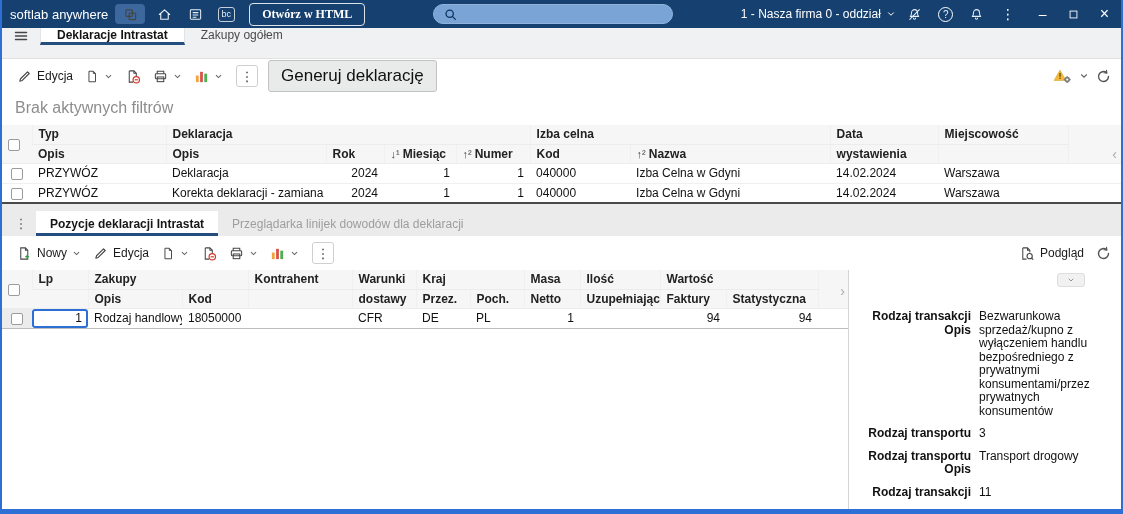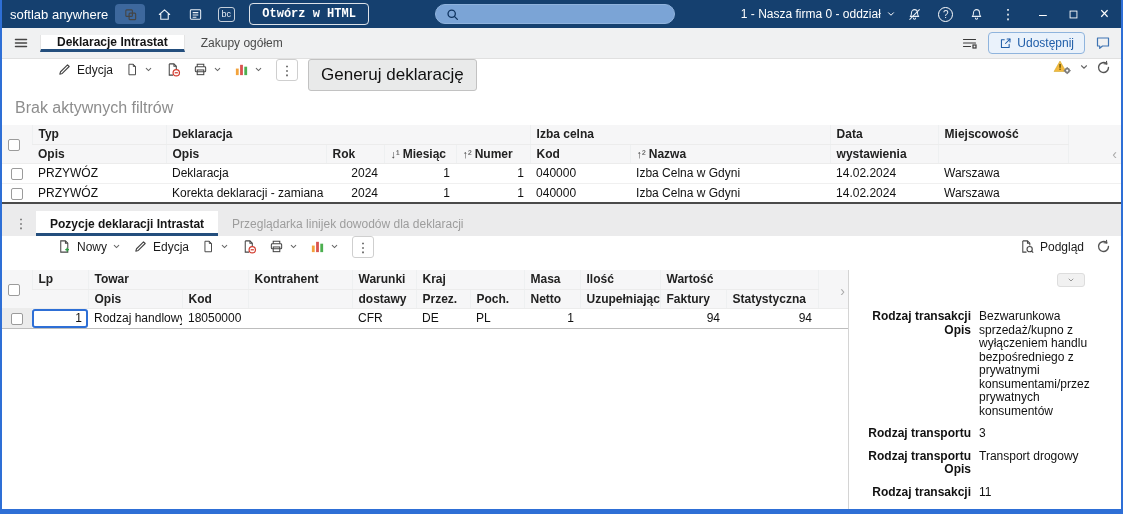--- a/index.html
+++ b/index.html
@@ -10,45 +10,45 @@
             border-left:2px solid #2e6fd6; border-right:2px solid #2e6fd6; border-bottom:5px solid #2e6fd6;
             background:#fff; position:relative; }
 
   
   .topbar { flex:0 0 28px; background:#15406f; display:flex; align-items:center; color:#fff; padding:0 8px; gap:7px; }
   .appname { font-size:13px; white-space:nowrap; }
   .tb-badge { background:#3d689d; border-radius:4px; width:30px; height:20px; display:flex; align-items:center; justify-content:center; color:#eaf1f8; }
   .tb-icon { width:24px; height:20px; display:flex; align-items:center; justify-content:center; color:#e8eef5; }
   .bc-badge { border:1px solid rgba(255,255,255,.75); border-radius:3px; font-size:9px; padding:2px 3px; line-height:1; }
   .open-html { border:1px solid rgba(255,255,255,.85); background:transparent; color:#fff; border-radius:4px;
-               font-size:12px; font-weight:bold; padding:3px 12px; font-family:Liberation Mono, monospace; margin-left:4px; }
+               font-size:12px; font-weight:bold; padding:3px 12px; font-family:Liberation Serif, serif; margin-left:4px; }
   .sp { flex:1; }
   .search { width:240px; height:20px; background:#7ba4d6; border:1px solid #90b3dd; border-radius:11px;
             display:flex; align-items:center; gap:6px; padding:0 10px; color:#0e3360; }
   .search-input { background:transparent; border:none; outline:none; color:#0e3360; font-size:12px; width:100%; font-family:inherit; }
   .search-input::placeholder { color:#123a66; opacity:1; }
   .company { font-size:12px; display:flex; align-items:center; gap:5px; white-space:nowrap; }
   .help-circle { width:15px; height:15px; border:1px solid #fff; border-radius:50%; font-size:10px;
                  display:flex; align-items:center; justify-content:center; }
   .kebab { font-size:14px; color:#fff; line-height:1; }
   .win-controls { display:flex; align-items:center; gap:21px; margin-left:12px; padding-right:4px; }
   .win-min { font-size:14px; }
   .win-close { font-size:16px; line-height:1; }
 
   
-  .tabrow { flex:0 0 31px; background:#f0f1f2; display:flex; align-items:center; border-bottom:1px solid #e0e0e0; }
+  .tabrow { flex:0 0 31px; background:#f0f1f2; display:flex; align-items:flex-start; border-bottom:1px solid #e0e0e0; }
   .burger { width:38px; display:flex; align-items:center; justify-content:center; color:#3a3a3a; }
   .tab { padding:0 16px; display:flex; align-items:center; font-size:12px; color:#4a4a4a; }
   .tab.active { background:#fff; font-weight:bold; color:#141414; border-bottom:3px solid #234e7d; border-left:1px solid #e4e4e4; border-right:1px solid #e4e4e4; }
   .tabrow-right { margin-left:auto; display:flex; align-items:center; gap:10px; padding-right:10px; }
   .share-btn { border:1px solid #8fb4dd; background:#eaf2fb; color:#1f5da8; border-radius:4px; height:22px;
                display:flex; align-items:center; gap:5px; padding:0 10px; font-size:12px; font-family:inherit; }
 
   
-  .toolbar { flex:0 0 34px; display:flex; align-items:flex-start; padding:0 10px; gap:2px; background:#fff;margin-left:40px; }
+  .toolbar { flex:0 0 34px; display:flex; align-items:center; padding:0 10px; gap:2px; background:#fff; }
   .tbtn { display:flex; align-items:center; gap:5px; padding:3px 5px; font-size:12px; color:#1a1a1a;
           background:transparent; border:none; font-family:inherit; }
   .ico { display:inline-flex; align-items:center; justify-content:center; color:#454545; }
   .kebab-box { width:22px; height:22px; border:1px solid #cfcfcf; border-radius:3px; display:flex;
                align-items:center; justify-content:center; color:#333; margin-left:6px; font-size:13px; }
   .gray-btn { margin-left:8px; background:#e9eaea; border:1px solid #c2c2c2; border-radius:3px;
               padding:5px 12px; font-size:17px; color:#111; font-family:inherit; }
   .toolbar-right { margin-left:auto; display:flex; align-items:center; gap:7px; }
 
   .filterbar { padding:6px 0 8px 13px; color:#8d8d8d; font-size:16px; }
@@ -189,43 +189,20 @@
     <span class="burger">
       <span class="ico">
         <svg width="16" height="16" viewBox="0 0 16 16" fill="none" stroke="currentColor" stroke-width="1.5" stroke-linecap="round">
             <path d="M2.5 4.5h11M2.5 8h11M2.5 11.5h11"></path>
           </svg>
       </span>
     </span>
     <span class="tab active">Deklaracje Intrastat</span>
     <span class="tab">Zakupy ogółem</span>
 
-    <span class="tabrow-right">
-      <span class="ico" style="color:#3a3a3a;">
-        <svg width="17" height="16" viewBox="0 0 17 16" fill="none" stroke="currentColor" stroke-width="1.2" stroke-linecap="round">
-            <path d="M2.5 4.5h12M2.5 8h12M2.5 11.5h7"></path>
-            <rect x="12" y="10" width="3" height="3"></rect>
-          </svg>
-      </span>
-      <button class="share-btn">
-        <span class="ico" style="color:#1f5da8;">
-          <svg width="13" height="13" viewBox="0 0 16 16" fill="none" stroke="currentColor" stroke-width="1.3" stroke-linecap="round" stroke-linejoin="round">
-              <path d="M10 2.5h3.5V6"></path>
-              <path d="M13.5 2.5 8 8"></path>
-              <path d="M6.5 3.5H3V13h9.5V9"></path>
-            </svg>
-        </span>
-        <span>Udostępnij</span>
-      </button>
-      <span class="ico" style="color:#3f74b3;">
-        <svg width="16" height="16" viewBox="0 0 16 16" fill="none" stroke="currentColor" stroke-width="1.2" stroke-linejoin="round">
-            <path d="M2.5 3h11v8h-6l-2.8 2.3V11H2.5Z"></path>
-          </svg>
-      </span>
-    </span>
   </div>
 
   <div class="toolbar">
     <button class="tbtn">
       <span class="ico">
         <svg width="15" height="15" viewBox="0 0 16 16" fill="none" stroke="currentColor" stroke-width="1.2" stroke-linejoin="round">
             <path d="M3 13l.8-2.6 7.4-7.4 1.8 1.8-7.4 7.4L3 13Z"></path>
           </svg>
       </span>
       <span>Edycja</span>
@@ -515,21 +492,21 @@
               <col style="width:56px">
                 <col style="width:80px">
                 <col style="width:66px">
                 <col style="width:92px">
                 <col>
             </colgroup>
             <thead>
               <tr>
                 <th rowspan="2" class="cbcell"><span class="cb"></span></th>
                 <th>Lp</th>
-                <th colspan="2">Towar</th>
+                <th colspan="2">Zakupy</th>
                 <th>Kontrahent</th>
                 <th>Warunki</th>
                 <th colspan="2">Kraj</th>
                 <th>Masa</th>
                 <th>Ilość</th>
                 <th colspan="2">Wartość</th>
                 <th rowspan="2"></th>
               </tr>
               <tr>
                 <th></th>

